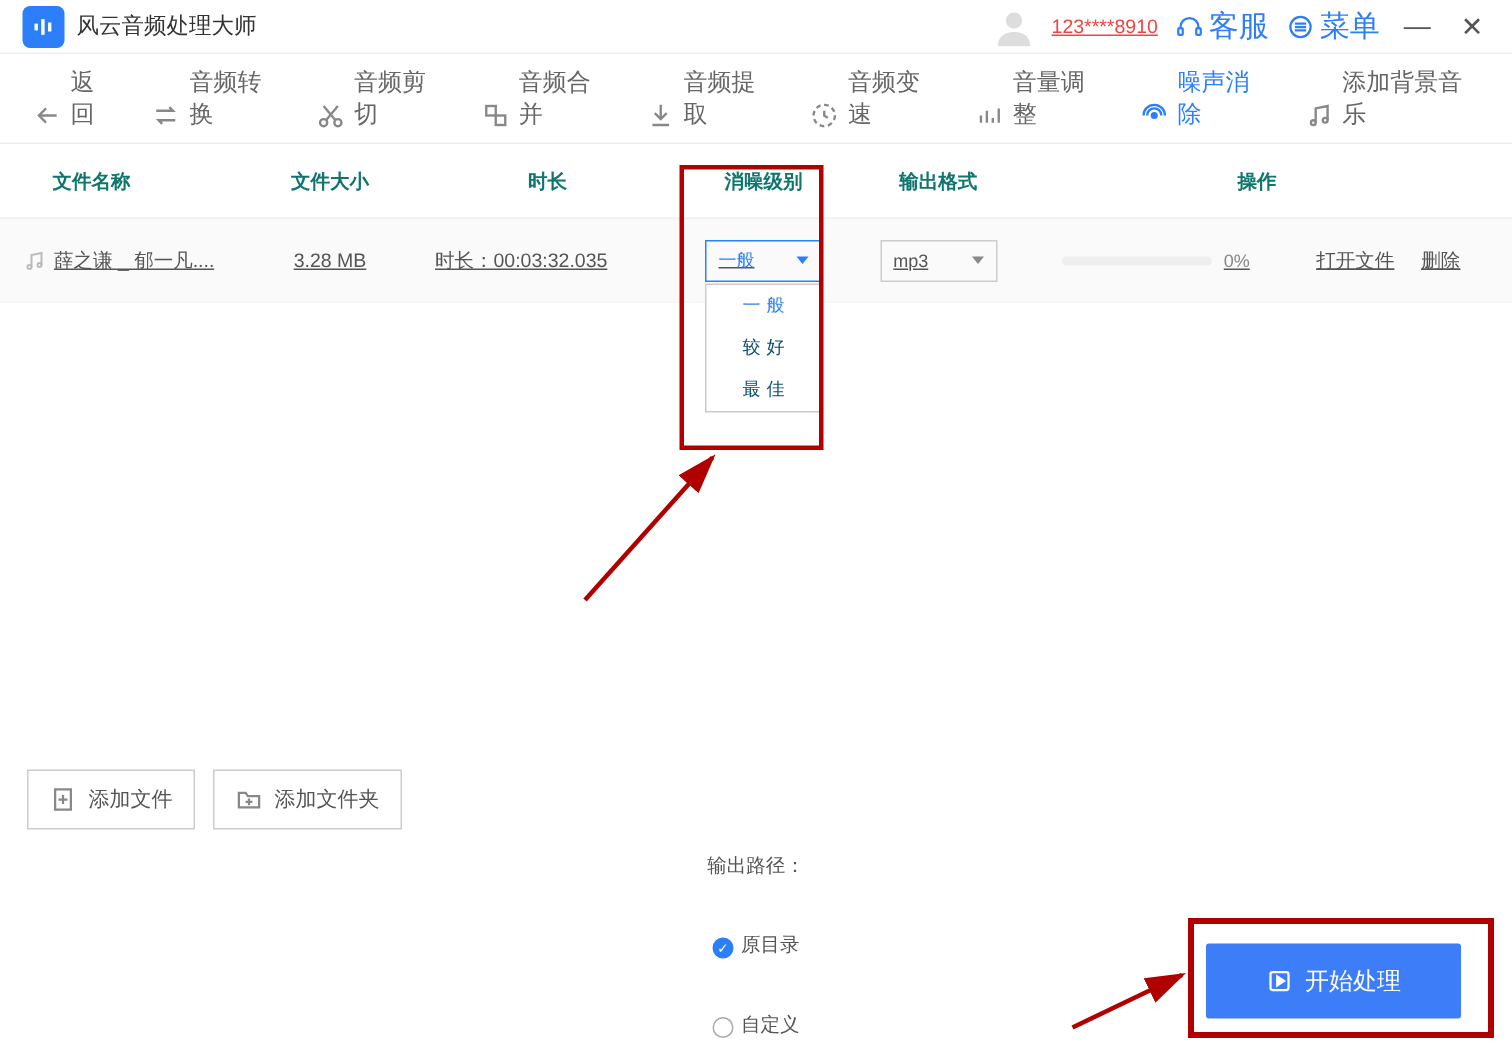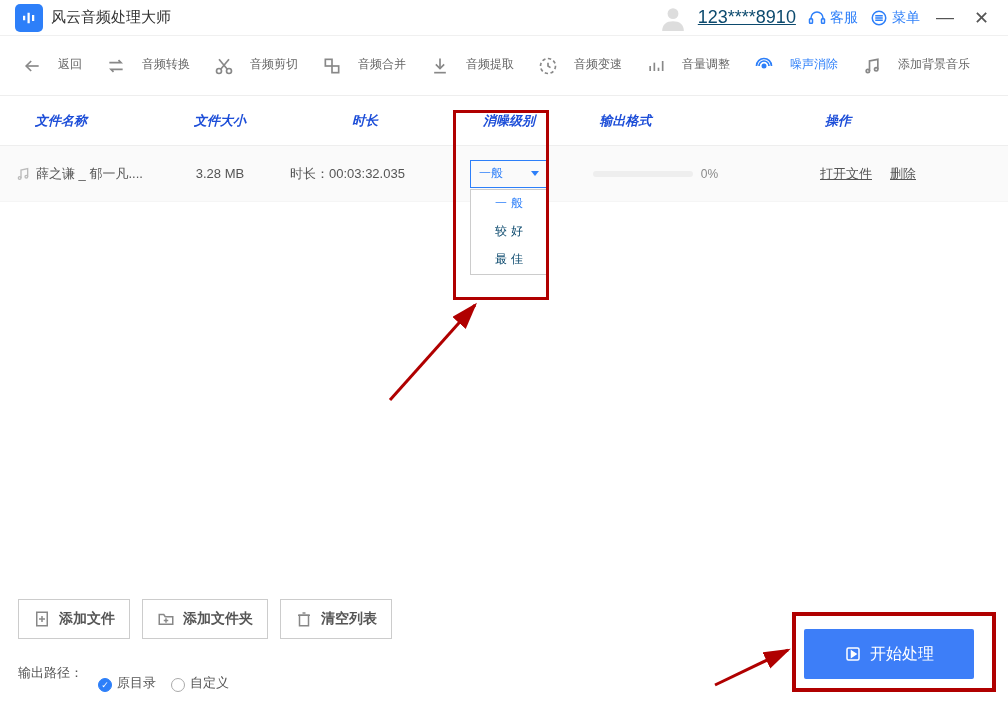--- a/index.html
+++ b/index.html
@@ -6,44 +6,44 @@
     body { width: 1008px; height: 707px; background: #fff; position: relative; overflow: hidden; }
 
     
     .titlebar { height: 36px; display: flex; align-items: center; padding: 0 15px; border-bottom: 1px solid #f0f0f0; }
     .app-logo { width: 28px; height: 28px; background: #2d7ff9; border-radius: 5px; display: flex; align-items: center; justify-content: center; margin-right: 8px; }
     .app-logo svg { width: 18px; height: 18px; }
     .app-title { font-size: 15px; color: #333; flex: 0 0 auto; }
     .titlebar-spacer { flex: 1; }
     .titlebar-right { display: flex; align-items: center; gap: 12px; }
     .avatar-icon { width: 26px; height: 26px; }
-    .user-id { color: #0c4a6e; font-size: 18px; text-decoration: underline; }
-    .svc-item { display: flex; align-items: center; gap: 4px; color: #2d7ff9; font-size: 14px; cursor: pointer; }
+    .user-id { color: #ef4444; font-size: 13px; text-decoration: underline; }
+    .svc-item { display: flex; align-items: center; gap: 4px; color: #2d7ff9; font-size: 20px; cursor: pointer; }
     .svc-item svg { width: 18px; height: 18px; }
     .win-btn { color: #555; font-size: 18px; padding: 0 4px; cursor: pointer; }
 
     
     .toolbar { height: 60px; display: flex; align-items: center; padding: 0 10px; border-bottom: 1px solid #eee; gap: 0; }
-    .tb-item { display: flex; align-items: flex-start; gap: 16px; color: #666; font-size: 12px; padding: 0 12px; cursor: pointer; }
+    .tb-item { display: flex; align-items: flex-end; gap: 6px; color: #666; font-size: 16px; padding: 0 12px; cursor: pointer; }
     .tb-item svg { width: 20px; height: 20px; }
     .tb-item.active { color: #2d7ff9; }
     .tb-item.active svg { stroke: #2d7ff9; }
 
     
-    .table-header { height: 50px; display: flex; align-items: center; padding: 0 15px; font-size: 13px; color: #1d4ed8; font-weight: bold; border-bottom: 1px solid #eee; font-style: italic; }
+    .table-header { height: 50px; display: flex; align-items: center; padding: 0 15px; font-size: 13px; color: #0f766e; font-weight: bold; border-bottom: 1px solid #eee; }
     .col-name { width: 145px; padding-left: 20px;}
     .col-size { width: 120px; text-align: center;}
     .col-duration { width: 170px; text-align: center;}
     .col-level { width: 118px; text-align: center;}
     .col-format { width: 115px; text-align: center;}
     .col-progress { width: 175px; text-align: center;}
     .col-action { flex: 1; text-align: center;}
 
     
-    .table-row { height: 56px; display: flex; align-items: center; padding: 0 15px; font-size: 13px; color: #555; border-bottom: 1px solid #f5f5f5; background:#fafafa; }
+    .table-row { height: 56px; display: flex; align-items: center; padding: 0 15px; font-size: 13px; color: #555; border-bottom: 1px solid #f5f5f5; background:#fafafa;text-decoration:underline; }
     .row-name { width: 145px; display: flex; align-items: center; gap: 5px; overflow: hidden; white-space: nowrap; }
     .row-name span.text { overflow: hidden; text-overflow: ellipsis; }
     .music-icon { width:16px; height:16px; flex-shrink:0; }
     .row-size { width: 120px; text-align: center;}
     .row-duration { width: 170px; text-align: left; padding-left: 10px;}
     .row-level { width: 118px; display:flex; justify-content:center; position: relative;}
     .row-format { width: 115px; display:flex; justify-content:center;}
     .row-progress { width: 175px; display:flex; align-items:center; justify-content:center; gap:8px;}
     .row-action { flex:1; display:flex; justify-content:center; gap:18px;}
     .row-action .link { text-decoration: underline; cursor: pointer; color:#555;}
@@ -65,27 +65,27 @@
     
     .redbox1 { position:absolute; left:453px; top:110px; width:96px; height:190px; border:3px solid #b00000; pointer-events:none; z-index:20;}
     .redbox2 { position:absolute; left:792px; top:612px; width:204px; height:80px; border:4px solid #b00000; pointer-events:none; z-index:20;}
 
     
     .arrow1 { position:absolute; left:380px; top:290px; z-index:19; pointer-events:none;}
     .arrow2 { position:absolute; left:710px; top:640px; z-index:19; pointer-events:none;}
 
     
     .bottom { position:absolute; left:0; right:0; bottom:0; padding: 0 18px 15px; }
-    .btn-row { display:flex; align-items:center; gap:12px; margin-bottom: 15px; font-weight: bold;}
+    .btn-row { display:flex; align-items:center; gap:12px; margin-bottom: 15px;}
     .square-btn { height:40px; border:1px solid #ccc; background:#fff; display:flex; align-items:center; gap:8px; padding:0 14px; font-size:14px; color:#555; cursor:pointer;}
     .square-btn svg { width:18px; height:18px; }
     .primary-btn { position:absolute; right:34px; bottom:28px; width:170px; height:50px; background:#3d7ef8; color:#fff; display:flex; align-items:center; justify-content:center; gap:8px; font-size:16px; cursor:pointer; border-radius:2px;}
     .primary-btn svg { width:18px; height:18px;}
 
-    .path-row { display:flex; align-items:center; gap:15px; font-size:13px; color:#555;}
+    .path-row { display:flex; align-items:center; gap:15px; font-size:13px; color:#555;flex-direction:column;}
     .radio { display:flex; align-items:flex-end; gap:5px; cursor:pointer;margin-top:20px;}
     .radio .dot { width:14px; height:14px; border-radius:50%; border:1px solid #aaa; display:flex; align-items:center; justify-content:center;}
     .radio.checked .dot { border-color:#2d7ff9; background:#2d7ff9;}
     .radio.checked .dot::after { content:'✓'; color:#fff; font-size:9px; line-height:1;}
   </style>
 </head>
 <body>
 
 <div class="titlebar">
   <div class="app-logo">
@@ -222,20 +222,26 @@
     <div class="sel active">
       <span>一般</span>
       <span class="caret"></span>
     </div>
     <div class="dropdown">
       <div class="opt selected">一般</div>
       <div class="opt">较好</div>
       <div class="opt">最佳</div>
     </div>
   </div>
+  <div class="row-format">
+    <div class="sel">
+      <span>mp3</span>
+      <span class="caret"></span>
+    </div>
+  </div>
   <div class="row-progress">
     <div class="progress-bar"></div>
     <span class="progress-pct">0%</span>
   </div>
   <div class="row-action">
     <span class="link">打开文件</span>
     <span class="link">删除</span>
   </div>
 </div>
 
@@ -269,28 +275,20 @@
       <span>添加文件</span>
     </div>
     <div class="square-btn">
       <svg viewBox="0 0 24 24" fill="none" stroke="#888" stroke-width="2">
           <path d="M3 6h6l2 3h10v10H3z"></path>
           <line x1="12" y1="11" x2="12" y2="17"></line>
           <line x1="9" y1="14" x2="15" y2="14"></line>
         </svg>
       <span>添加文件夹</span>
     </div>
-    <div class="square-btn">
-      <svg viewBox="0 0 24 24" fill="none" stroke="#888" stroke-width="2">
-          <rect x="6" y="7" width="12" height="14"></rect>
-          <line x1="4" y1="7" x2="20" y2="7"></line>
-          <line x1="10" y1="4" x2="14" y2="4"></line>
-        </svg>
-      <span>清空列表</span>
-    </div>
   </div>
   <div class="path-row">
     <span>输出路径：</span>
     <div class="radio checked">
       <span class="dot"></span>
       <span>原目录</span>
     </div>
     <div class="radio">
       <span class="dot"></span>
       <span>自定义</span>

